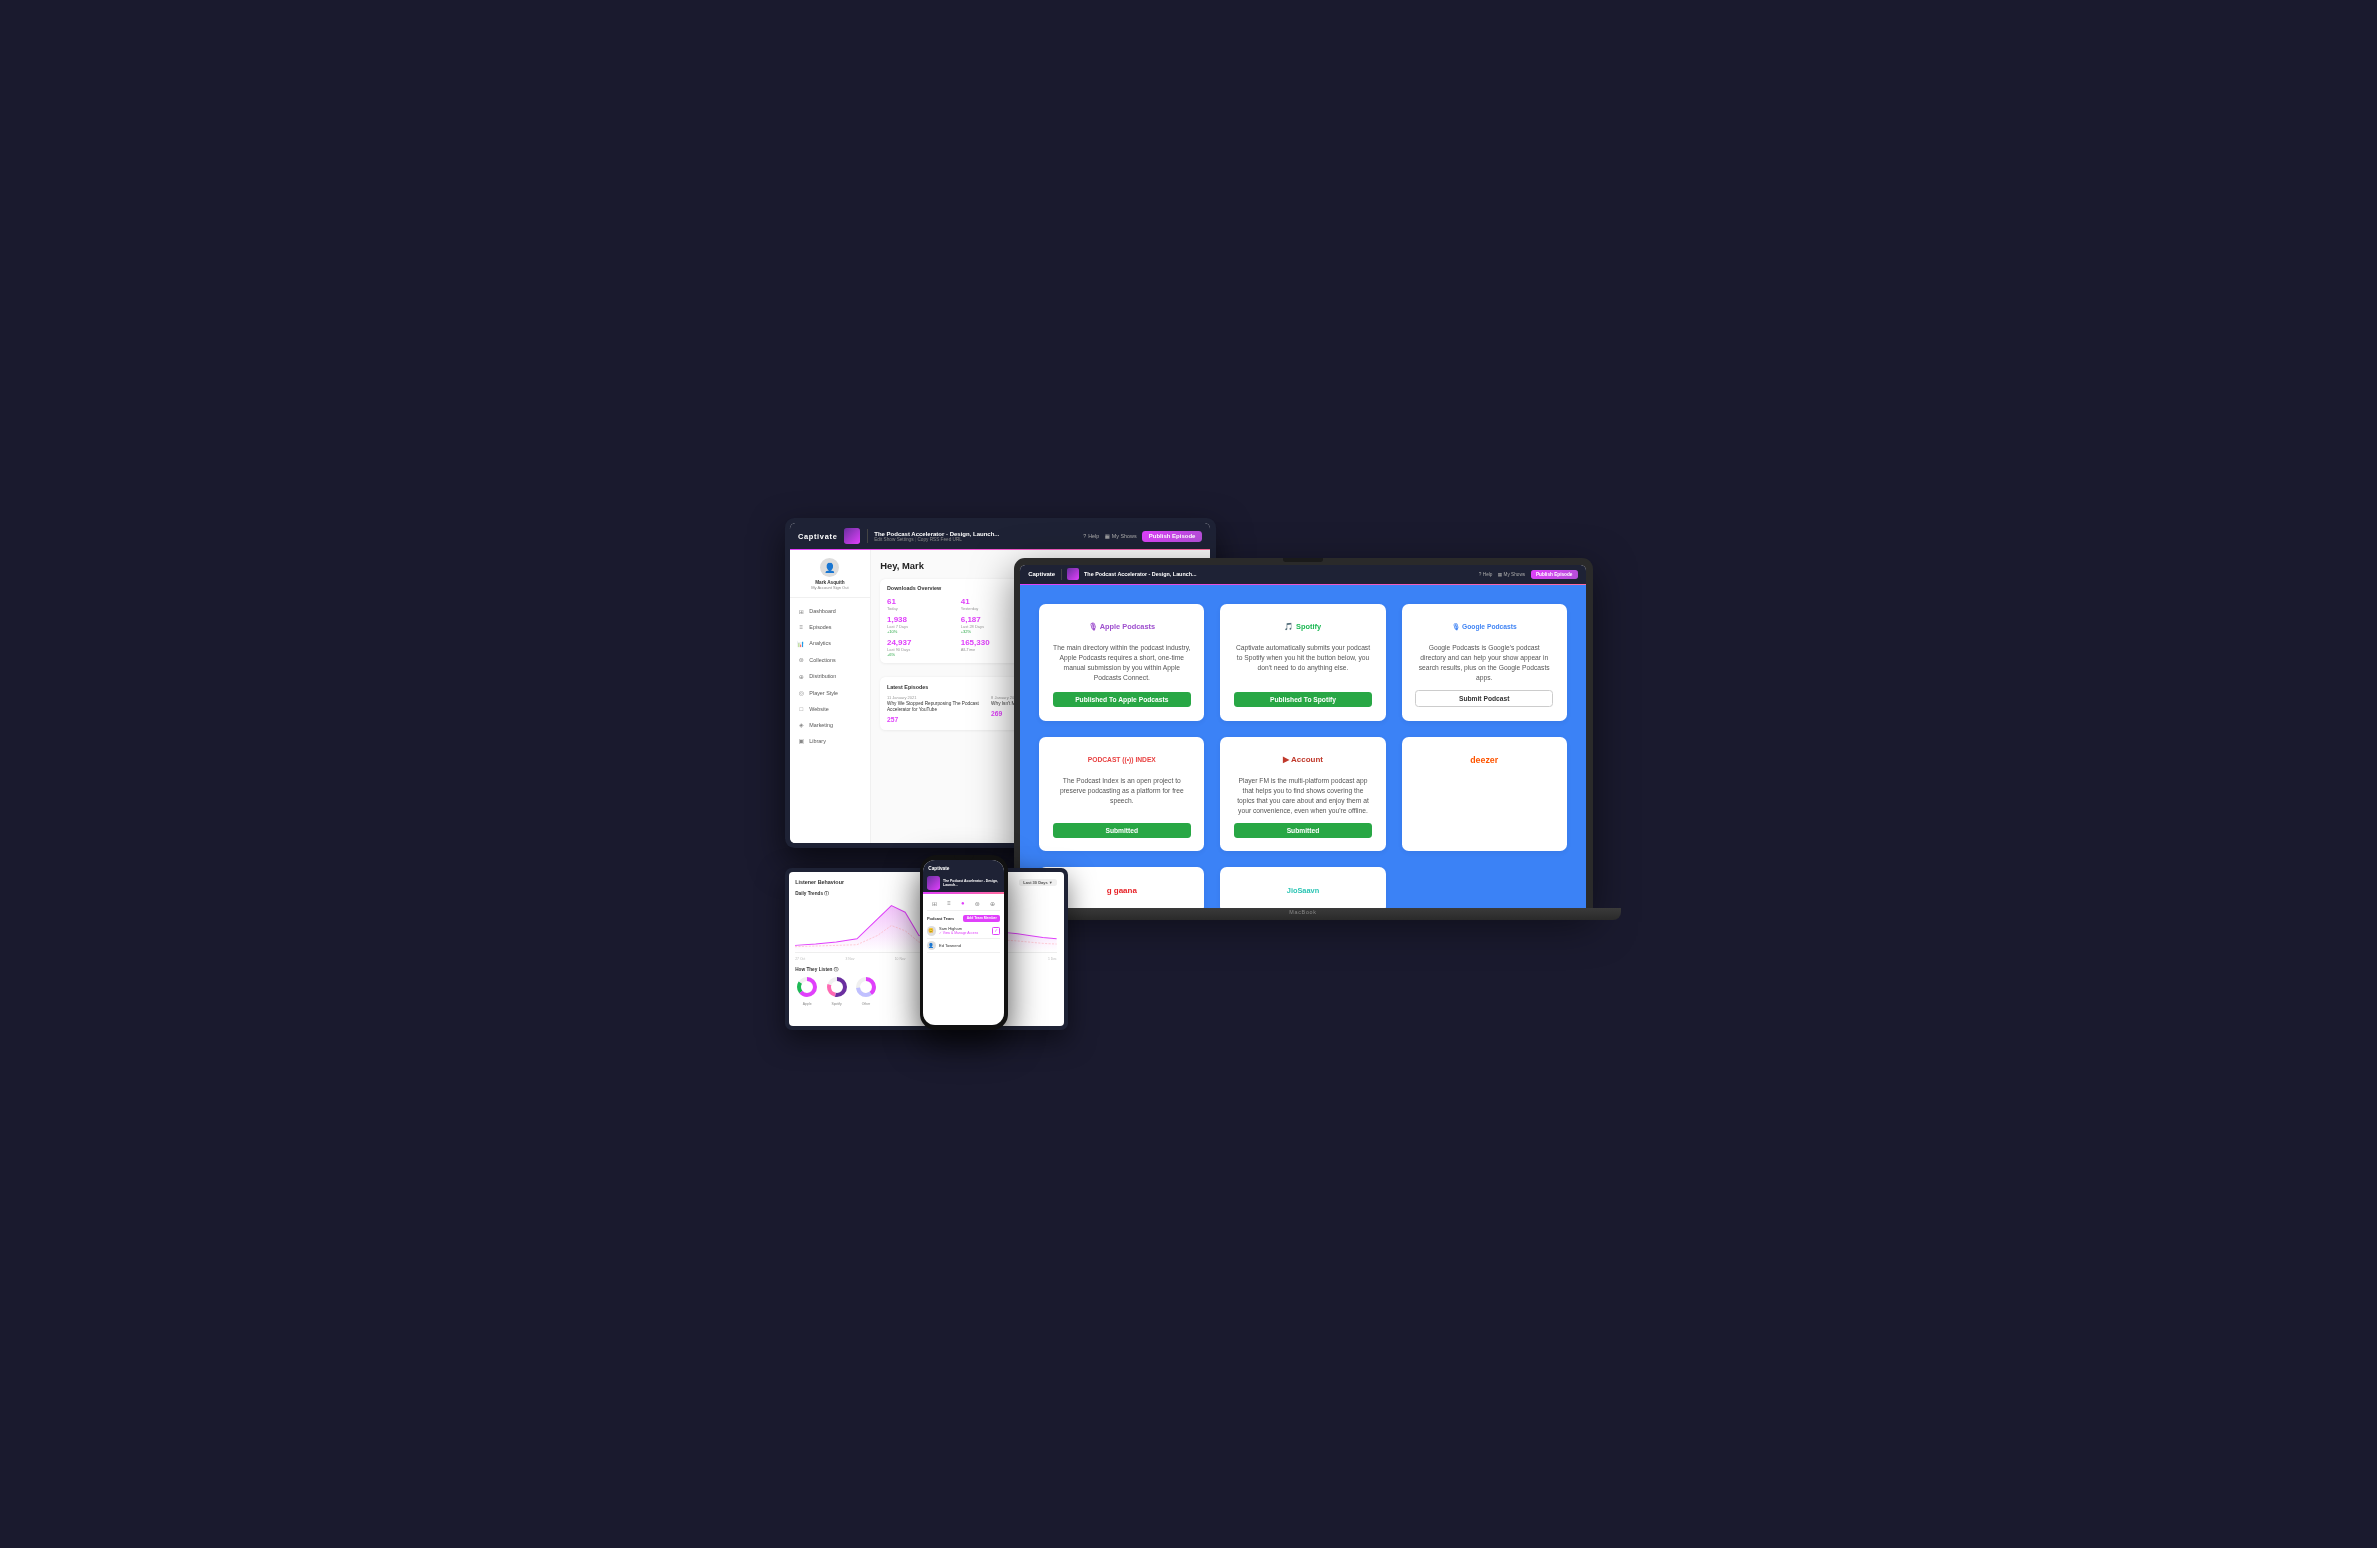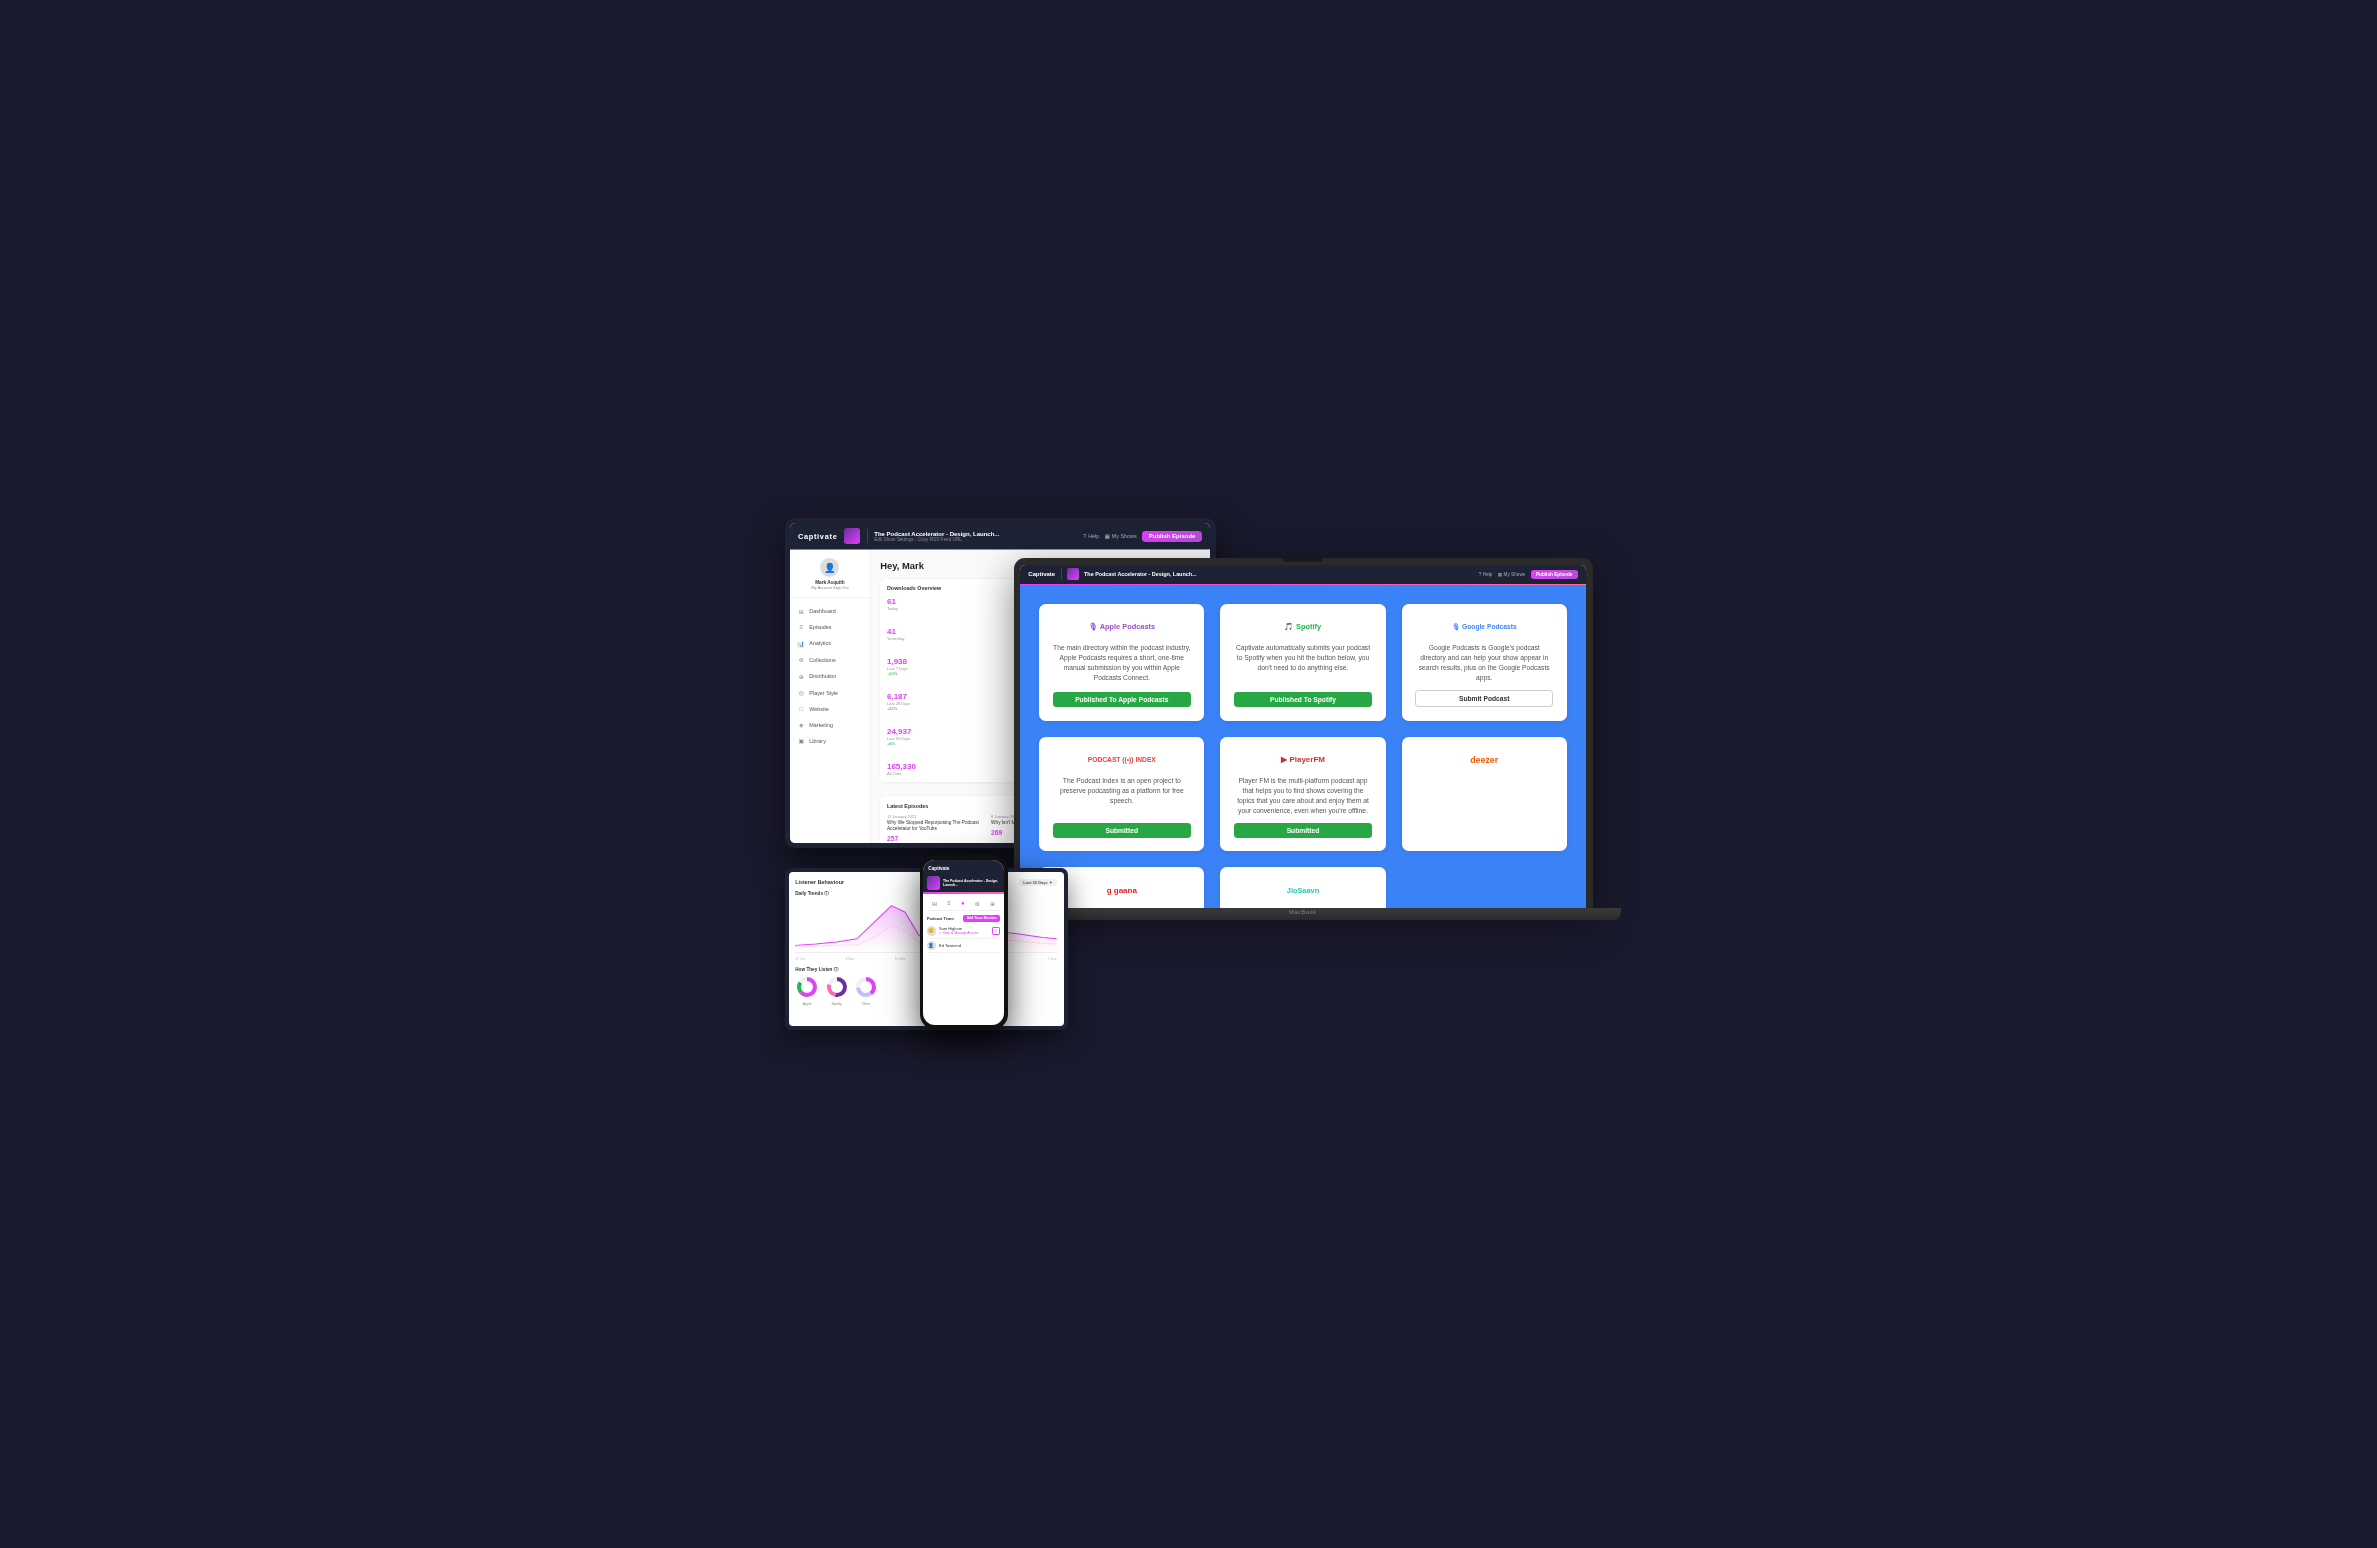--- a/index.html
+++ b/index.html
@@ -540,21 +540,21 @@
           <div class="content-area">
             <div class="content-header">
               <div class="greeting">Hey, Mark</div>
               <div class="last-updated">Last updated: 16 minutes ago</div>
             </div>
 
             <div class="two-col-stats">
 
               <div class="stats-section">
                 <div class="stats-title">Downloads Overview</div>
-                <div style="display:grid;grid-template-columns:repeat(1,1fr);gap:16px;">
+                <div style="display:grid;grid-template-columns:repeat(2,1fr);gap:4px;">
                   <div class="stat-item">
                     <div class="stat-value" style="color:#e040fb;">61</div>
                     <div class="stat-label">Today</div>
                   </div>
                   <div class="stat-item">
                     <div class="stat-value" style="color:#e040fb;">41</div>
                     <div class="stat-label">Yesterday</div>
                   </div>
                   <div class="stat-item">
                     <div class="stat-value" style="color:#e040fb;">1,938</div>
@@ -717,21 +717,21 @@
           <div class="dist-card">
             <div class="dist-card-logo">
               <span style="color:#e84040;font-size:6.7px;font-weight:700;">PODCAST ((•)) INDEX</span>
             </div>
             <div class="dist-card-desc">The Podcast Index is an open project to preserve podcasting as a platform for free speech.</div>
             <button class="dist-btn dist-btn-green">Submitted</button>
           </div>
 
           <div class="dist-card">
             <div class="dist-card-logo">
-              <span style="color:#c0392b;font-size:8px;font-weight:700;">▶ PlayerFM</span>
+              <span style="color:#c0392b;font-size:8px;font-weight:700;">▶ Account</span>
             </div>
             <div class="dist-card-desc">Player FM is the multi-platform podcast app that helps you to find shows covering the topics that you care about and enjoy them at your convenience, even when you're offline.</div>
             <button class="dist-btn dist-btn-green">Submitted</button>
           </div>
 
           <div class="dist-card">
             <div class="dist-card-logo">
               <span style="color:#ff5500;font-size:8.8px;font-weight:800;">deezer</span>
             </div>
           </div>

